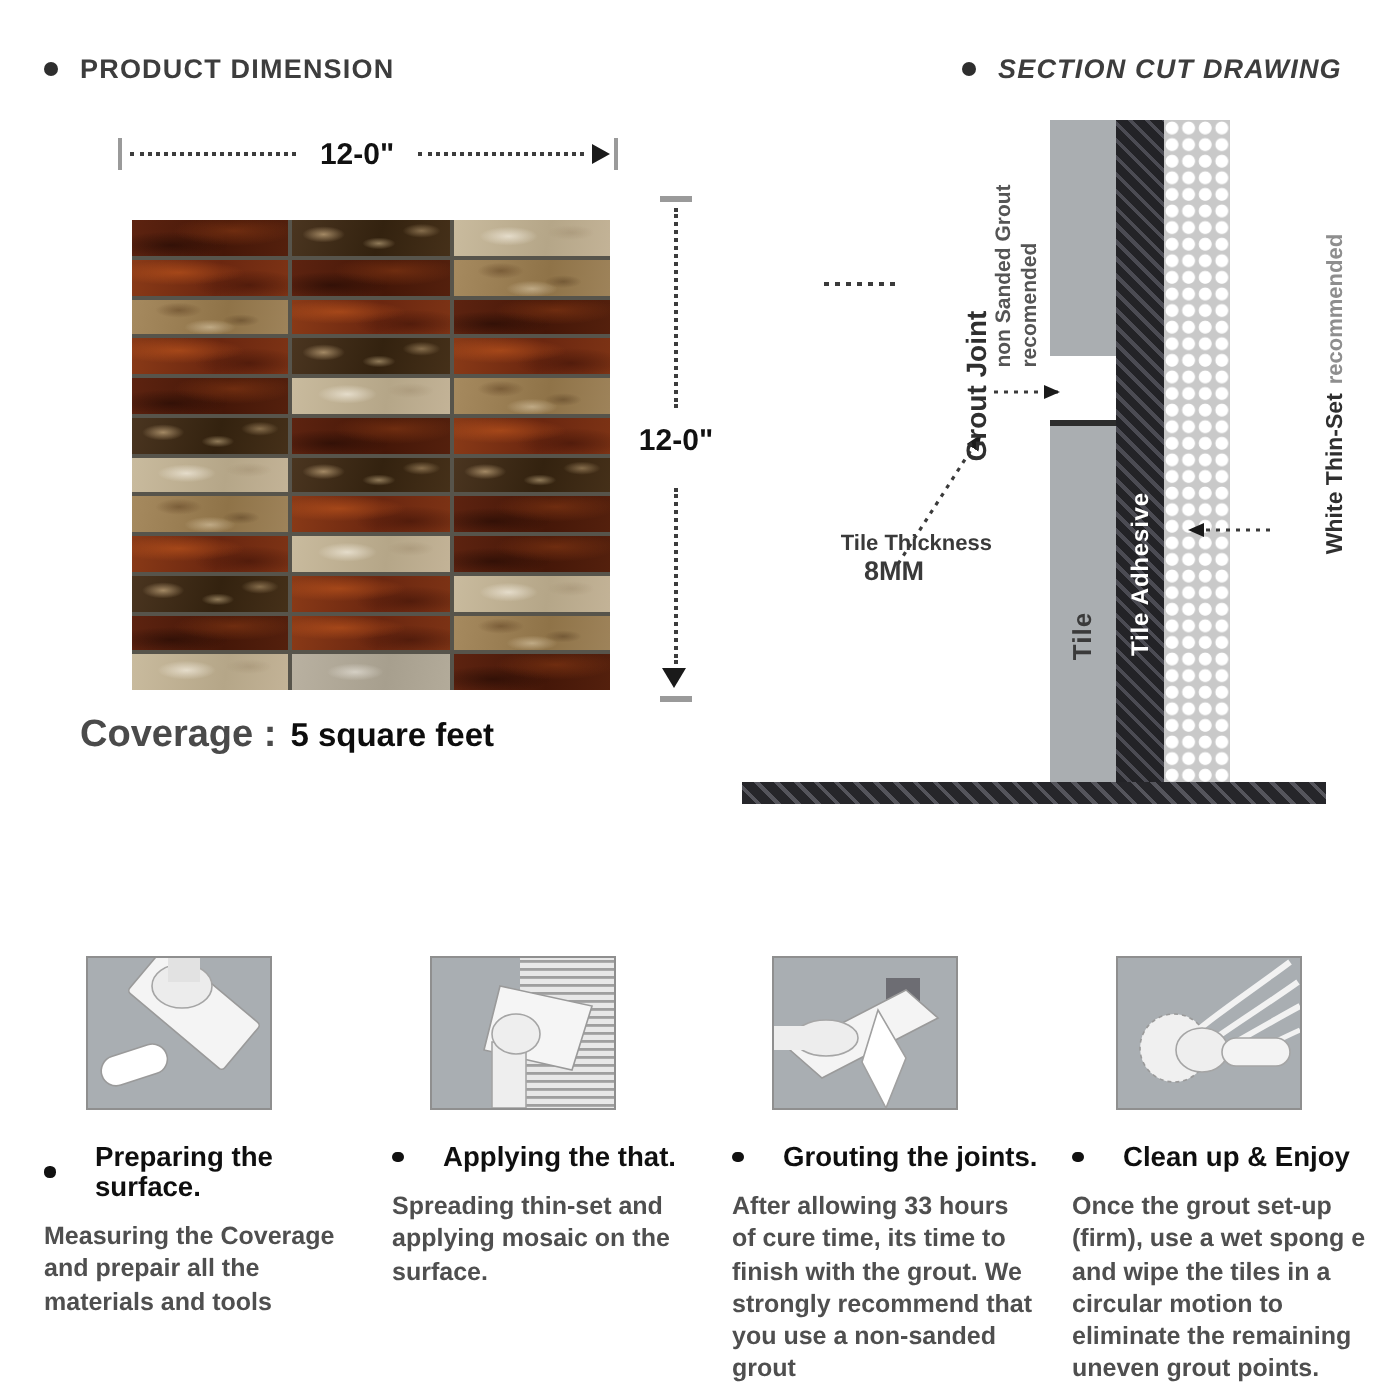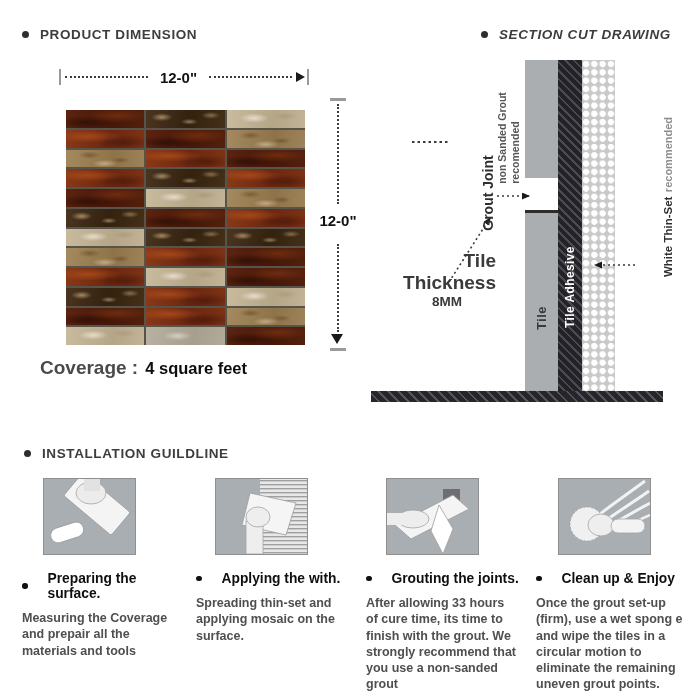--- a/index.html
+++ b/index.html
@@ -71,21 +71,21 @@
     background-size:8.3px 8.3px;}
   .floor{background:repeating-linear-gradient(45deg,#26262a 0 5px,#55555c 5px 7px);}
   .rot{transform-origin:center center;white-space:nowrap;}
   .lab-grout{font-size:14px;font-weight:bold;color:#2f2f2f;}
   .lab-note{font-size:10.5px;font-weight:bold;color:#555;line-height:1.25;text-align:left;}
   .lab-tile{font-size:13px;font-weight:bold;color:#3a3a3a;letter-spacing:.5px;}
   .lab-adh{font-size:12px;font-weight:bold;color:#ffffff;letter-spacing:.4px;}
   .lab-ts b{font-size:11.5px;font-weight:bold;color:#2f2f2f;}
   .lab-ts span{font-size:11px;font-weight:bold;color:#8e8e8e;}
   #thickness{position:absolute;left:20px;top:200px;width:105px;text-align:right;color:#3a3a3a;font-weight:bold;}
-  #thickness .l1{font-size:19px;}
+  #thickness .l1{font-size:11px;margin-top:16px;}
   #thickness .l2{font-size:13.5px;padding-right:34px;}
 
   
   .step{position:absolute;width:158px;}
   .step-img{width:91px;height:75px;border:1px solid #8f8f8f;display:block;}
   .step-title{display:flex;align-items:center;gap:20px;margin-top:16px;}
   .step-title .sb{width:5.5px;height:5.5px;border-radius:50%;background:#111;flex:0 0 auto;}
   .step-title .st{font-size:13.8px;font-weight:bold;color:#0f0f0f;}
   .step-desc{margin-top:9px;font-size:12.5px;font-weight:bold;color:#4f4f4f;line-height:1.3;}
 </style>
@@ -151,21 +151,21 @@
     <span class="hb" style="top:0;"></span>
     <span class="seg" style="top:6px;height:100px;"></span>
     <span class="vlab">12-0"</span>
     <span class="seg" style="top:146px;height:88px;"></span>
     <span class="arrow-down"></span>
     <span class="hb" style="top:250px;"></span>
   </div>
 
   <div id="coverage">
     <span class="clab">Coverage :</span>
-    <span class="cval">4 square feet</span>
+    <span class="cval">5 square feet</span>
   </div>
 
   <div class="heading" style="left:481px;top:27px;font-style:italic;">
     <span class="bullet"></span>
     <span class="htxt">SECTION CUT DRAWING</span>
   </div>
 
   <div id="diagram">
     <div class="abs tilecol" style="left:154px;top:10px;width:33px;height:118px;"></div>
     <div class="abs tilecol" style="left:154px;top:160px;width:33px;height:181px;border-top:3px solid #2d2d2d;box-sizing:border-box;"></div>
@@ -196,24 +196,20 @@
       <b>White Thin-Set</b>
       <span>recommended</span>
     </div>
 
     <div id="thickness">
       <div class="l1">Tile Thickness</div>
       <div class="l2">8MM</div>
     </div>
   </div>
 
-  <div class="heading" style="left:24px;top:446px;">
-    <span class="bullet"></span>
-    <span class="htxt">INSTALLATION GUILDLINE</span>
-  </div>
 
   <div class="step" style="left:22px;top:478px;">
     <svg class="step-img" style="margin-left:21px;" viewBox="0 0 91 75">
       <rect width="91" height="75" fill="#a9aeb2"></rect>
       <rect x="22" y="10" width="62" height="30" rx="2" transform="rotate(40 53 25)" fill="#f4f4f4" stroke="#9a9a9a" stroke-width="0.8"></rect>
       <rect x="6" y="46" width="34" height="15" rx="7.5" transform="rotate(-18 23 53)" fill="#ffffff" stroke="#9a9a9a" stroke-width="0.8"></rect>
       <ellipse cx="47" cy="14" rx="15" ry="11" fill="#ececec" stroke="#a5a5a5" stroke-width="0.8"></ellipse>
       <rect x="40" y="0" width="16" height="12" fill="#e2e2e2"></rect>
     </svg>
     <div class="step-title">
@@ -232,21 +228,21 @@
         </pattern>
       </defs>
       <rect width="91" height="75" fill="url(#stripes)"></rect>
       <rect width="44" height="75" fill="#a9aeb2"></rect>
       <polygon points="34,14 80,24 70,56 26,46" fill="#f5f5f5" stroke="#9a9a9a" stroke-width="0.8"></polygon>
       <rect x="30" y="42" width="17" height="33" fill="#eeeeee" stroke="#a5a5a5" stroke-width="0.8"></rect>
       <ellipse cx="42" cy="38" rx="12" ry="10" fill="#eeeeee" stroke="#a5a5a5" stroke-width="0.8"></ellipse>
     </svg>
     <div class="step-title">
       <span class="sb"></span>
-      <span class="st">Applying the with.</span>
+      <span class="st">Applying the that.</span>
     </div>
     <div class="step-desc" style="width:152px;">Spreading thin-set and applying mosaic on the surface.</div>
   </div>
 
   <div class="step" style="left:366px;top:478px;">
     <svg class="step-img" style="margin-left:20px;" viewBox="0 0 91 75">
       <rect width="91" height="75" fill="#a9aeb2"></rect>
       <rect x="56" y="10" width="17" height="15" fill="#6d6d73"></rect>
       <polygon points="8,46 66,16 82,30 24,60" fill="#f4f4f4" stroke="#9a9a9a" stroke-width="0.8"></polygon>
       <polygon points="52,26 66,50 56,75 44,52" fill="#ffffff" stroke="#a0a0a0" stroke-width="0.8"></polygon>

